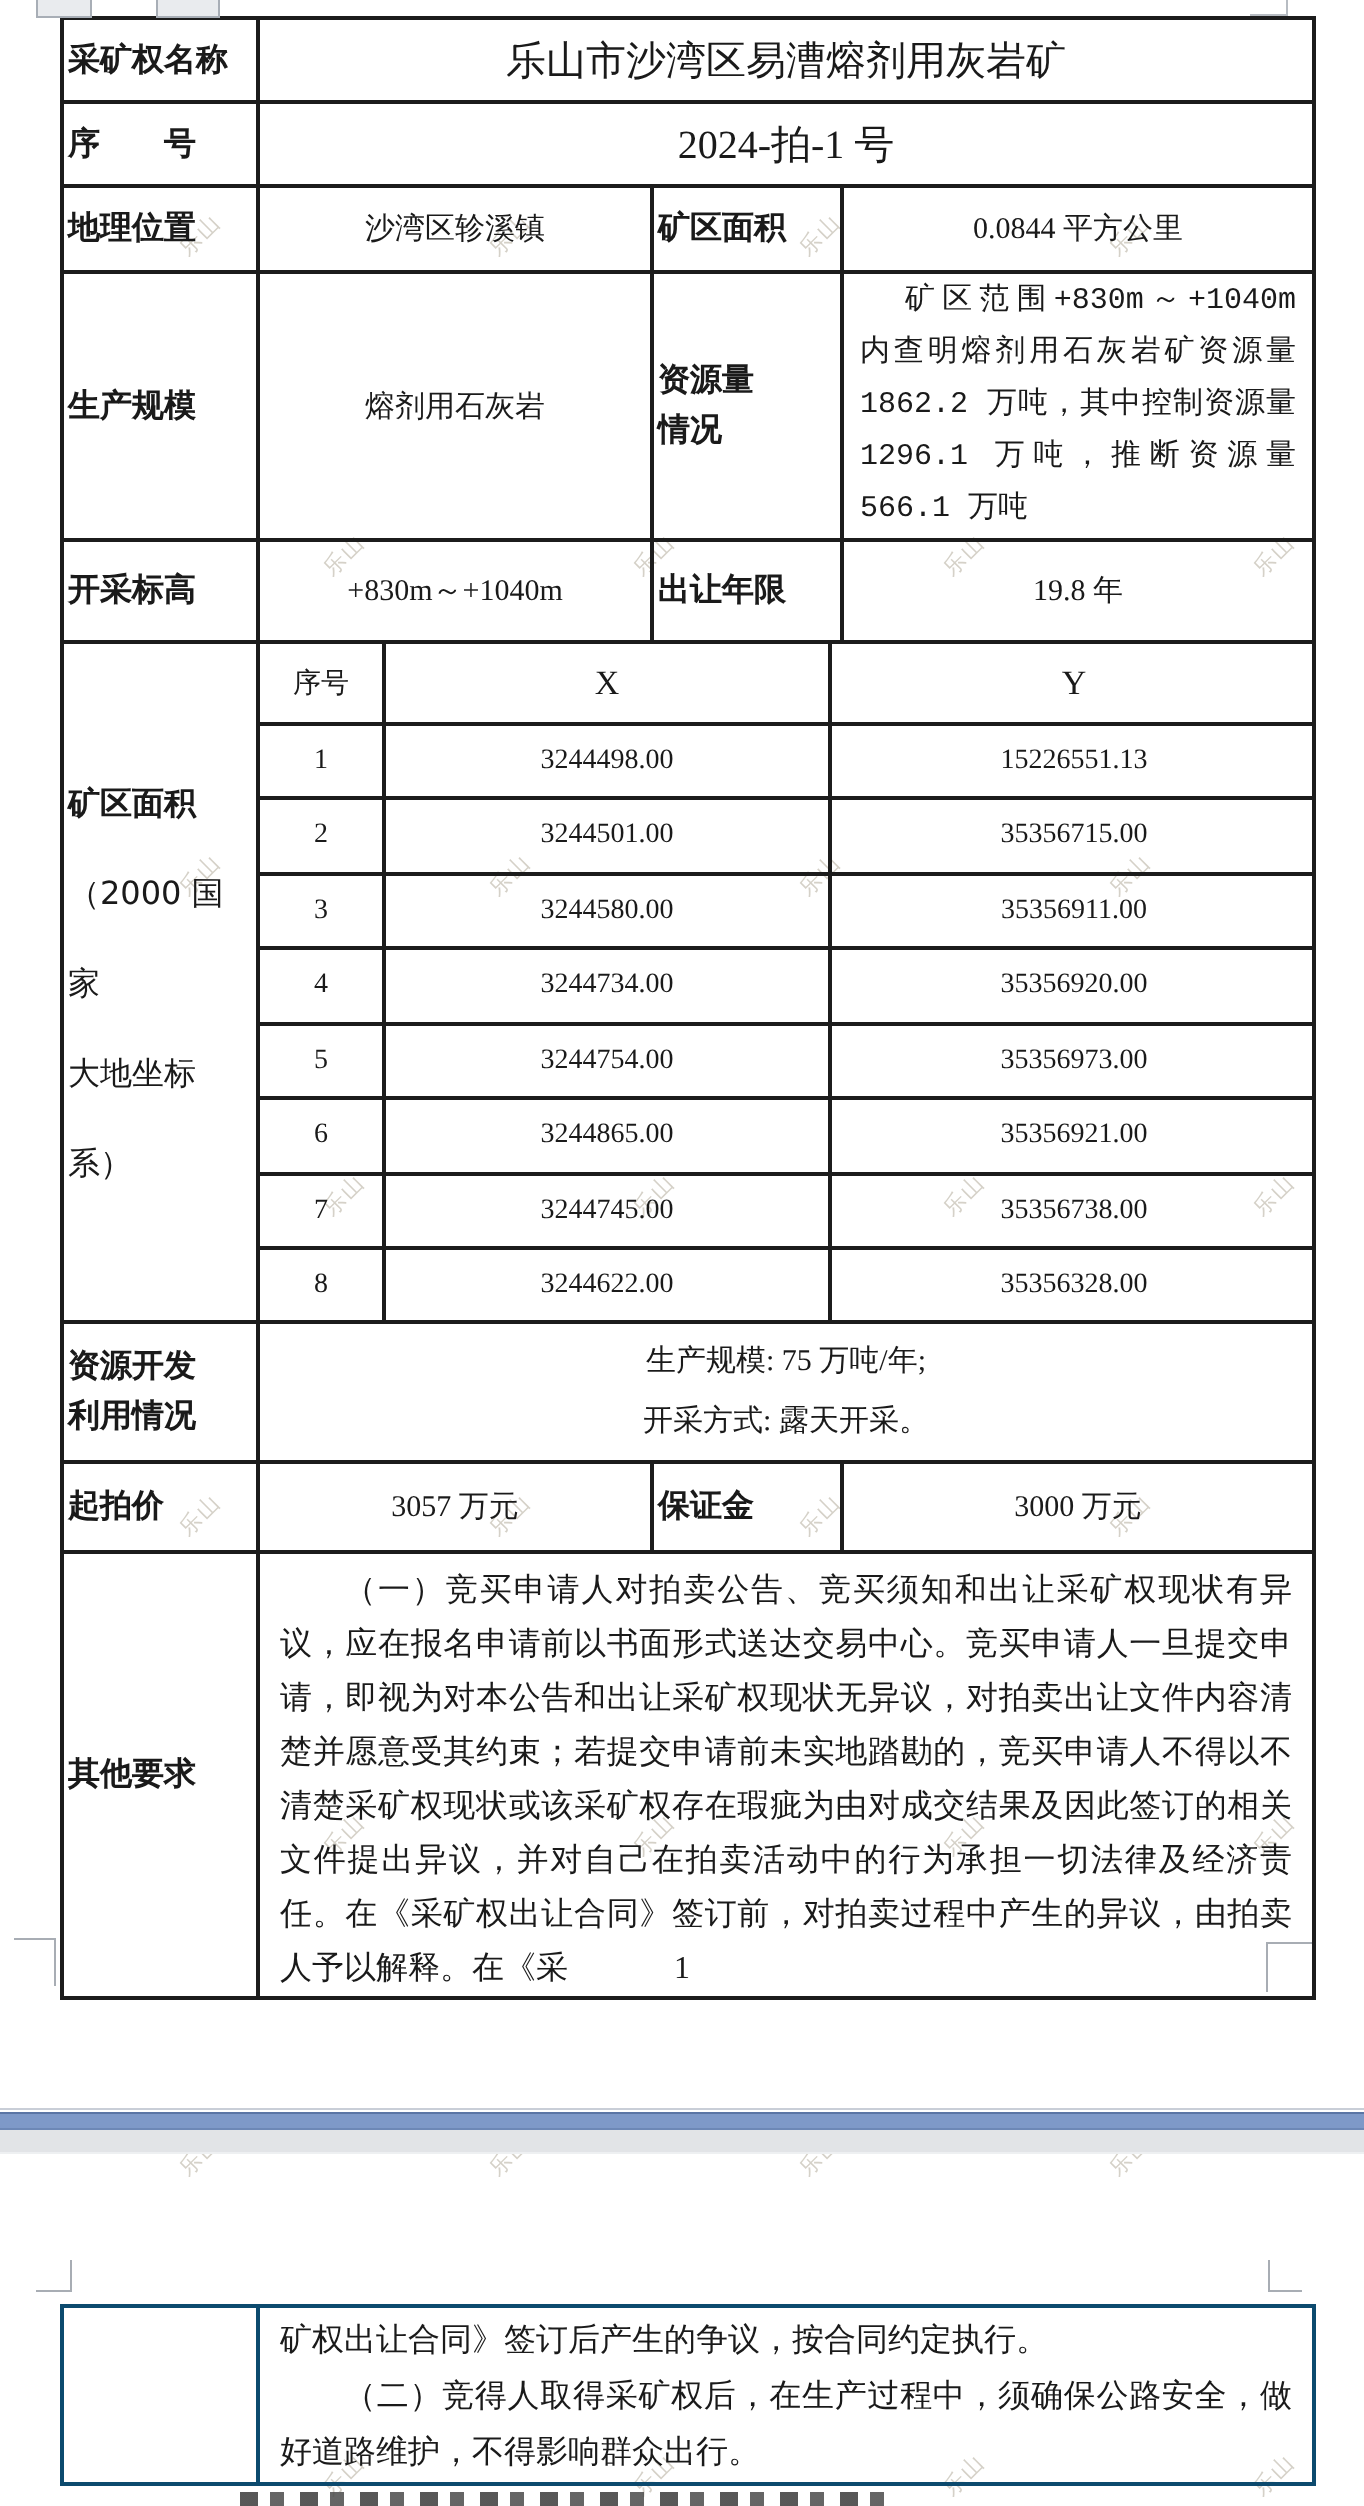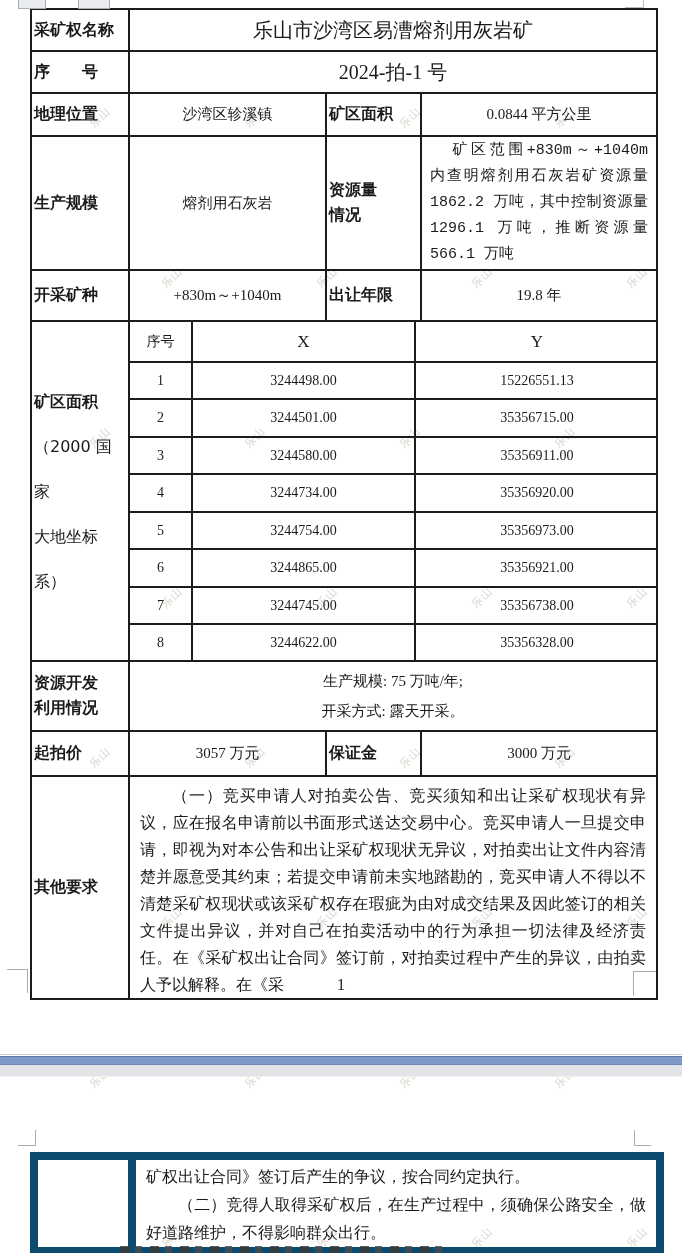--- a/index.html
+++ b/index.html
@@ -63,21 +63,21 @@
     font-family:"Liberation Serif",serif;font-size:16px;z-index:1;
   }
   .sep-thin{position:absolute;left:0;width:682px;height:1px;background:#c9ced7;z-index:2;}
   .sep-blue{position:absolute;left:0;width:682px;height:7px;background:#7e99c8;border-top:1px solid #5a75a5;border-bottom:1px solid #6d88b6;z-index:2;}
   .sep-gray{position:absolute;left:0;width:682px;height:11px;background:#e2e4e7;border-bottom:1px solid #eef0f2;z-index:2;}
   
   .p2-table{
     position:absolute;left:30px;top:1152px;width:626px;z-index:1;
     border-collapse:collapse;table-layout:fixed;
   }
-  .p2-table td{border:8px solid #0c4a6e;vertical-align:top;overflow:hidden;}
+  .p2-table td{border:2px solid #0c4a6e;vertical-align:top;overflow:hidden;}
   .p2-text{font-size:16px;line-height:28px;text-align:justify;padding:3px 10px 0 10px;}
   .p2-text .indent{text-indent:2em;}
   
   #partial-line{
     position:absolute;left:120px;top:1246px;width:330px;height:7px;z-index:1;
     background:repeating-linear-gradient(90deg,#3a3a3a 0 9px,transparent 9px 15px,#4a4a4a 15px 22px,transparent 22px 30px);
     opacity:0.85;
   }
 </style>
 </head>
@@ -152,21 +152,21 @@
     <td class="lbl">生产规模</td>
     <td class="val">熔剂用石灰岩</td>
     <td class="lbl">
       <span>资源量</span><br>
       <span>情况</span>
     </td>
     <td class="res-val" style="font-family:Liberation Mono, monospace;">矿区范围+830m～+1040m 内查明熔剂用石灰岩矿资源量 1862.2 万吨，其中控制资源量 1296.1 万吨，推断资源量 566.1 万吨</td>
   </tr>
 
   <tr style="height:51px;">
-    <td class="lbl">开采矿种</td>
+    <td class="lbl">开采标高</td>
     <td class="val">+830m～+1040m</td>
     <td class="lbl">出让年限</td>
     <td class="val">19.8 年</td>
   </tr>
 
   <tr>
     <td class="lbl" style="line-height:45px;font-size:16px;">
       <span>矿区面积</span><br>
       <span style="font-weight:normal;">（2000 国家</span><br>
       <span style="font-weight:normal;">大地坐标</span><br>

